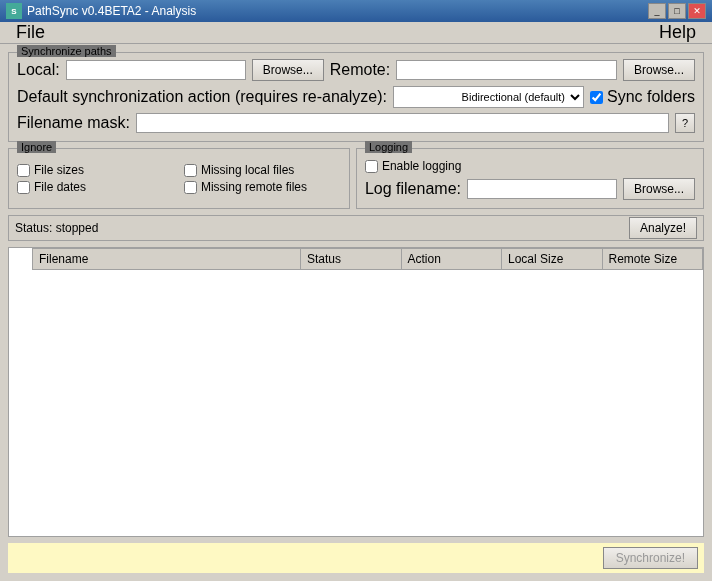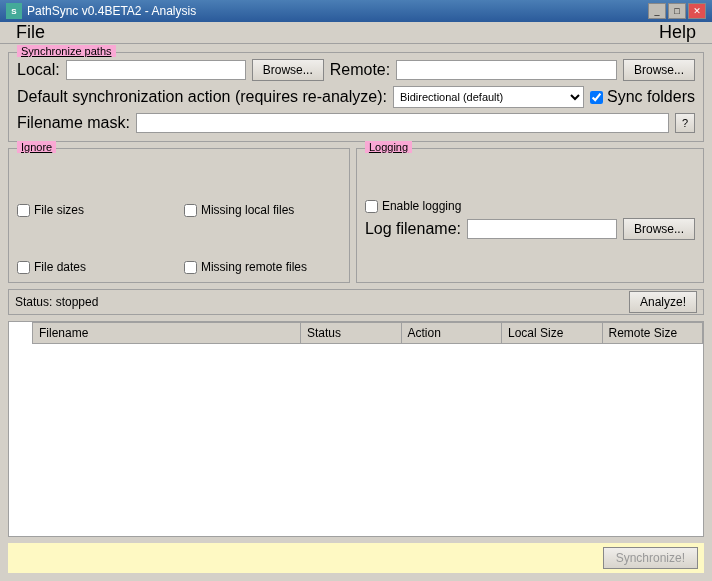--- a/index.html
+++ b/index.html
@@ -82,24 +82,23 @@
     .group-box {
       border: 1px solid #a0a0a0;
       background: #d4d0c8;
       padding: 6px 8px 8px 8px;
       position: relative;
     }
     .group-box-title {
       position: absolute;
       top: -8px;
       left: 8px;
-      background: #f9a8d4;
+      background: #737373;
       padding: 0 4px;
       font-size: 11px;
-      text-decoration: underline;
     }
     .form-row {
       display: flex;
       align-items: center;
       gap: 6px;
       margin-bottom: 5px;
     }
     .form-row:last-child { margin-bottom: 0; }
     label {
       font-size: 16px;
@@ -129,21 +128,20 @@
       font-size: 11px;
       flex: 1;
       padding: 0 2px;
     }
     .checkbox-label {
       display: flex;
       align-items: center;
       gap: 4px;
       font-size: 12px;
       cursor: pointer;
-      margin-top: 40px;
     }
     input[type="checkbox"] {
       width: 13px;
       height: 13px;
       cursor: pointer;
     }
     .two-col {
       display: flex;
       gap: 6px;
     }
@@ -256,21 +254,21 @@
       <label>Local:</label>
       <input type="text" style="width: 180px; flex: 0 0 auto;" value="">
       <button class="btn">Browse...</button>
       <label>Remote:</label>
       <input type="text" style="flex: 1 1 0%;" value="">
       <button class="btn">Browse...</button>
     </div>
 
     <div class="form-row">
       <label>Default synchronization action (requires re-analyze):</label>
-      <select style="flex:1; max-width:220px;">
+      <select style="flex:1; max-width:220px;text-align:right;">
         <option>Bidirectional (default)</option>
         <option>Local to Remote</option>
         <option>Remote to Local</option>
       </select>
       <div style="display:flex;align-items:center;gap:4px;">
         <input type="checkbox" id="syncFolders" checked="" style="">
         <label for="syncFolders">Sync folders</label>
       </div>
     </div>
 

